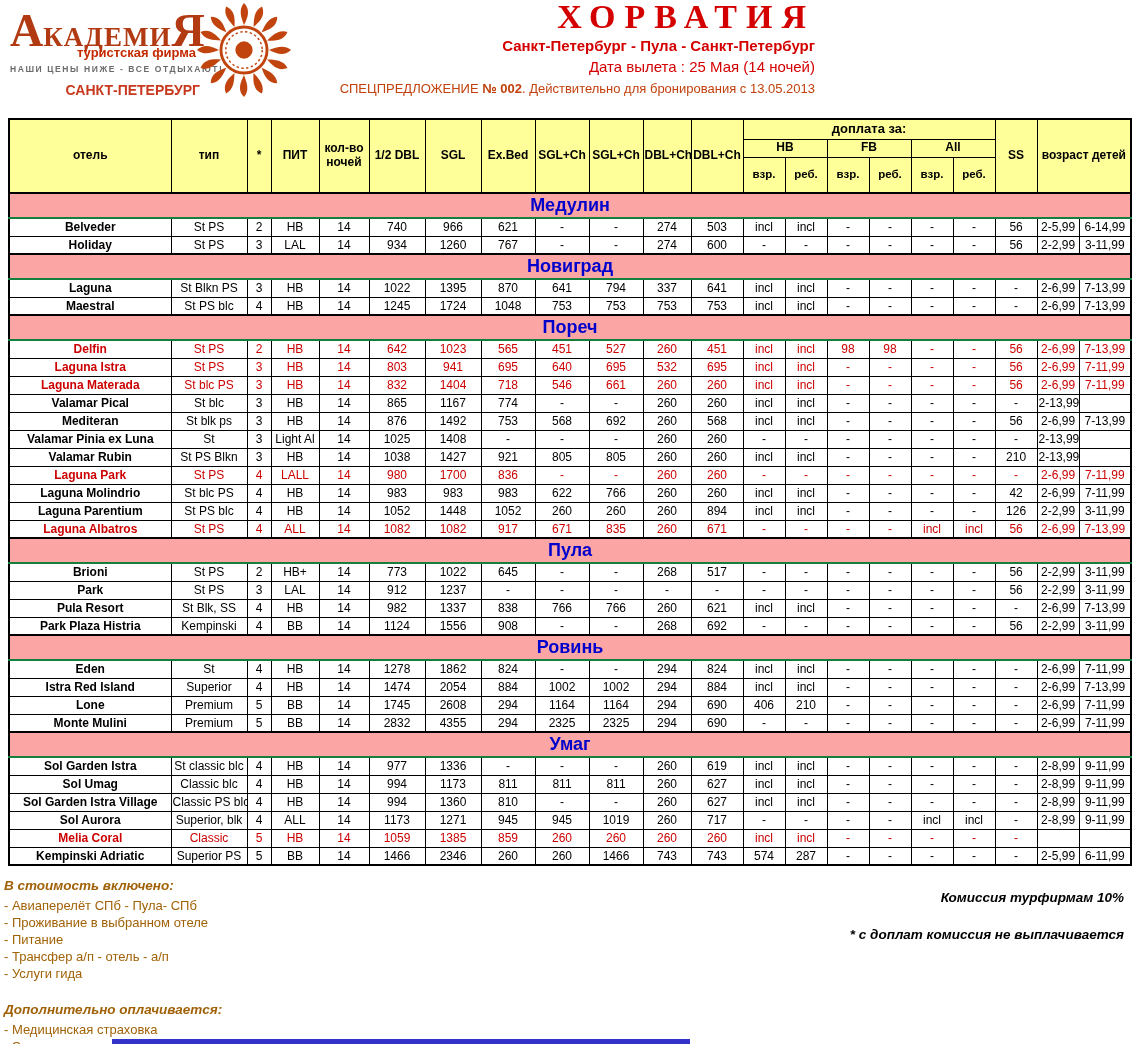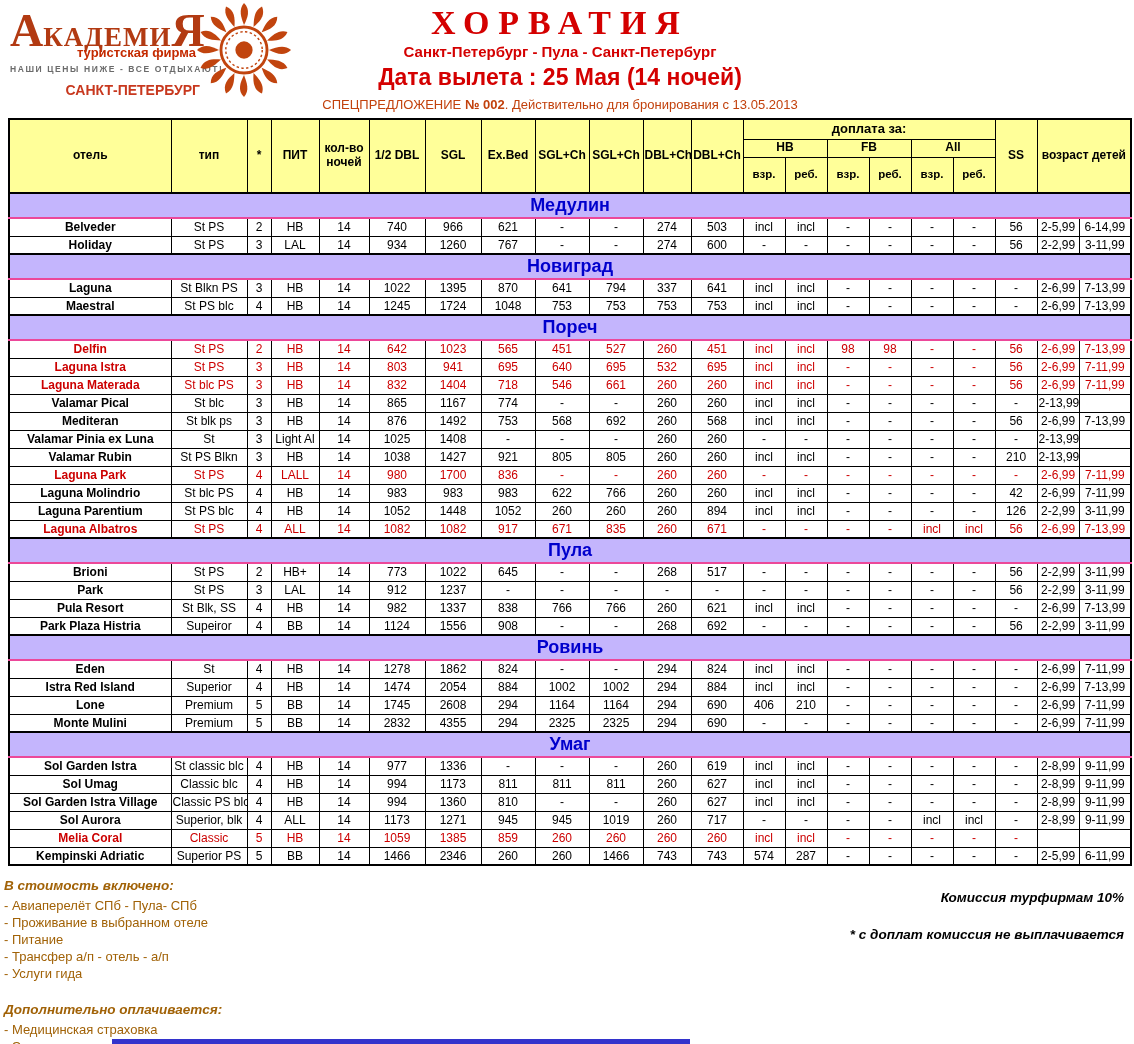--- a/index.html
+++ b/index.html
@@ -12,39 +12,39 @@
   .logo-block { width:305px; position:relative; padding-top:6px; }
   .logo-text { position:absolute; left:10px; top:10px; width:190px; color:#B23A12; }
   .brand-line { font-family:"Liberation Serif", serif; font-weight:bold; line-height:0.9; white-space:nowrap; }
   .brand-big { font-size:46px; }
   .brand-mid { font-size:27px; letter-spacing:1px; }
   .logo-sub { text-align:right; color:#C42A00; font-weight:bold; font-size:13px; margin-top:-6px; padding-right:4px; }
   .logo-tagline { color:#6b6b6b; font-weight:bold; font-size:8.5px; letter-spacing:1.6px; margin-top:4px; white-space:nowrap; }
   .logo-city { color:#C8381E; font-weight:bold; font-size:14px; text-align:right; margin-top:8px; padding-right:0px; }
   .sun { position:absolute; left:196px; top:2px; }
 
-  .center-block { width:510px; text-align:center; padding-top:6px; }
+  .center-block { width:510px; text-align:right; }
   .doc-title { font-family:"Liberation Serif", serif; font-weight:bold; color:#D40000; font-size:34px; letter-spacing:9px; line-height:1.0; }
   .doc-route { color:#D40000; font-weight:bold; font-size:15px; margin-top:3px; }
-  .doc-departure { color:#D40000; font-weight:bold; font-size:23px; margin-top:4px; }
+  .doc-departure { color:#D40000; font-weight:normal; font-size:15px; margin-top:4px; }
   .doc-offer { color:#c2410c; font-size:13px; margin-top:6px; white-space:nowrap; }
   .doc-offer b { font-weight:bold; }
 
   .contact-block { flex:1; text-align:right; padding:6px 6px 0 0; color:#D40000; font-weight:bold; font-size:13.5px; line-height:17px; }
   .contact-gap { height:18px; }
 
   
   table.price { border-collapse:collapse; table-layout:fixed; width:1122px; margin-left:8px; margin-top:2px; border:2px solid #000; }
   table.price th, table.price td { border:1px solid #000; text-align:center; vertical-align:middle; padding:0 1px; overflow:hidden; }
   thead th { background:#FFFF99; font-weight:bold; font-size:12px; white-space:normal; line-height:1.15; padding:1px 1px; }
   thead tr.h1 th { height:20px; }
   thead tr.h2 th { height:18px; }
   thead tr.h3 th { height:36px; font-size:11.5px; }
   th.surhead { font-size:13px; }
-  tr.section-row td { background:#c4b5fd; color:#0000CC; font-weight:bold; font-size:18px; height:25px; border-top:2px solid #000; border-bottom:2px solid #ec4899; font-family:"Liberation Sans", sans-serif; }
+  tr.section-row td { background:#fca5a5; color:#0000CC; font-weight:bold; font-size:18px; height:25px; border-top:2px solid #000; border-bottom:2px solid #15803d; font-family:"Liberation Sans", sans-serif; }
   tr.data-row { height:18px; background:#fff; }
   tr.data-row td { font-size:12px; white-space:nowrap; }
   td.hotel { font-weight:bold; font-size:12.5px; }
   td.type { font-size:10px; }
   td.stars { font-size:11px; }
   td.meal { font-size:11px; }
   td.nights { font-size:11.5px; }
   td.age { font-size:11.5px; }
   tr.red td { color:#CC0000; }
 
@@ -586,21 +586,21 @@
           <td class="sur">-</td>
           <td class="sur">-</td>
           <td class="sur">-</td>
           <td class="sur">-</td>
           <td class="ss">-</td>
           <td class="age">2-6,99</td>
           <td class="age">7-13,99</td>
         </tr>
         <tr class="data-row">
           <td class="hotel">Park Plaza Histria</td>
-          <td class="type">Supeiror</td>
+          <td class="type">Kempinski</td>
           <td class="stars">4</td>
           <td class="meal">BB</td>
           <td class="nights">14</td>
           <td class="num">1124</td>
           <td class="num">1556</td>
           <td class="num">908</td>
           <td class="num">-</td>
           <td class="num">-</td>
           <td class="num">268</td>
           <td class="num">692</td>

